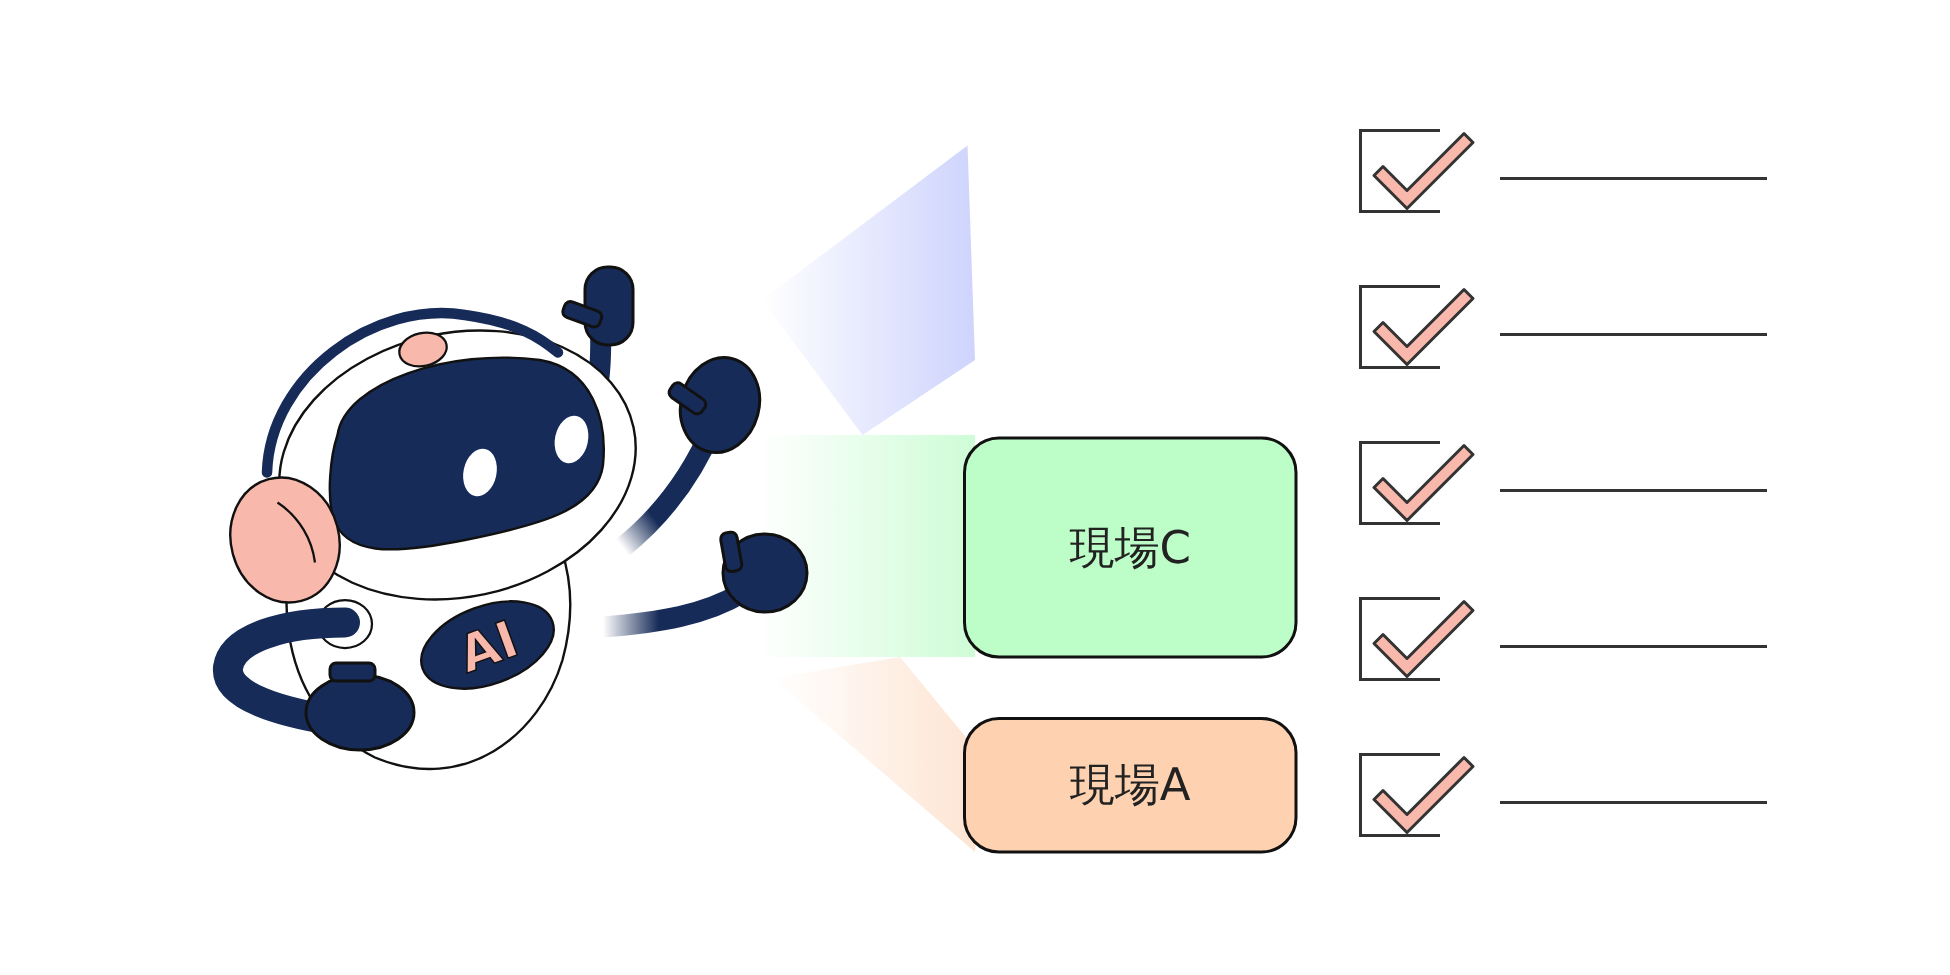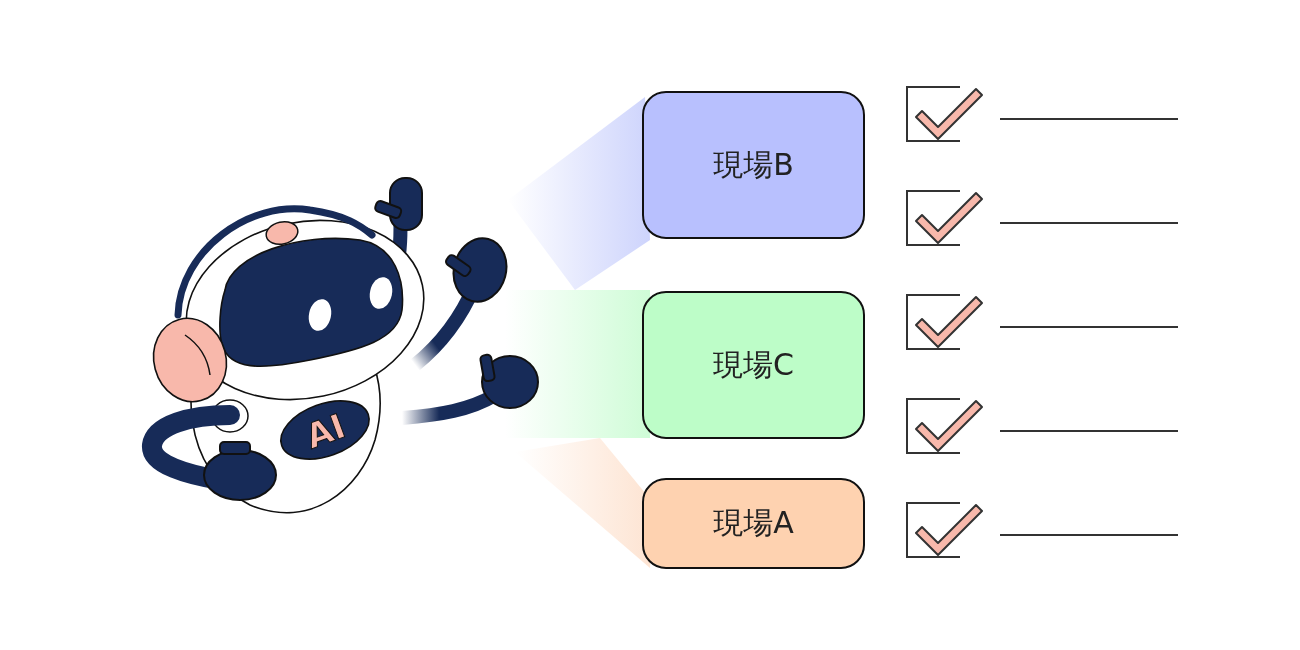--- a/index.html
+++ b/index.html
@@ -94,23 +94,20 @@
       <ellipse cx="100" cy="305" rx="36" ry="25"></ellipse>
       <rect x="80" y="272" width="30" height="12" rx="4"></rect>
     </g>
 
     <g>
       <ellipse cx="185" cy="260" rx="46" ry="26" transform="rotate(-20 185 260)" fill="#172b58" stroke="#111" stroke-width="1.6"></ellipse>
     </g>
     <text x="185" y="273" text-anchor="middle" transform="rotate(-20 185 260)" font-family="'DejaVu Sans', sans-serif" font-weight="bold" font-size="34" fill="#f8b8ab" stroke="#111" stroke-width="1">AI</text>
   </svg>
 
-  <div class="site-box" style="left:642px;top:91px;width:223px;height:148px;background:#b8c0fe;">
-    <span>現場B</span>
-  </div>
   <div class="site-box" style="left:642px;top:478px;width:223px;height:91px;background:#fed2b0;">
     <span>現場A</span>
   </div>
   <div class="site-box" style="left:642px;top:291px;width:223px;height:148px;background:#bdfdc8;">
     <span>現場C</span>
   </div>
 
   <div>
     <div class="check-item" style="left:900px;top:85px;">
       <svg width="90" height="60">

